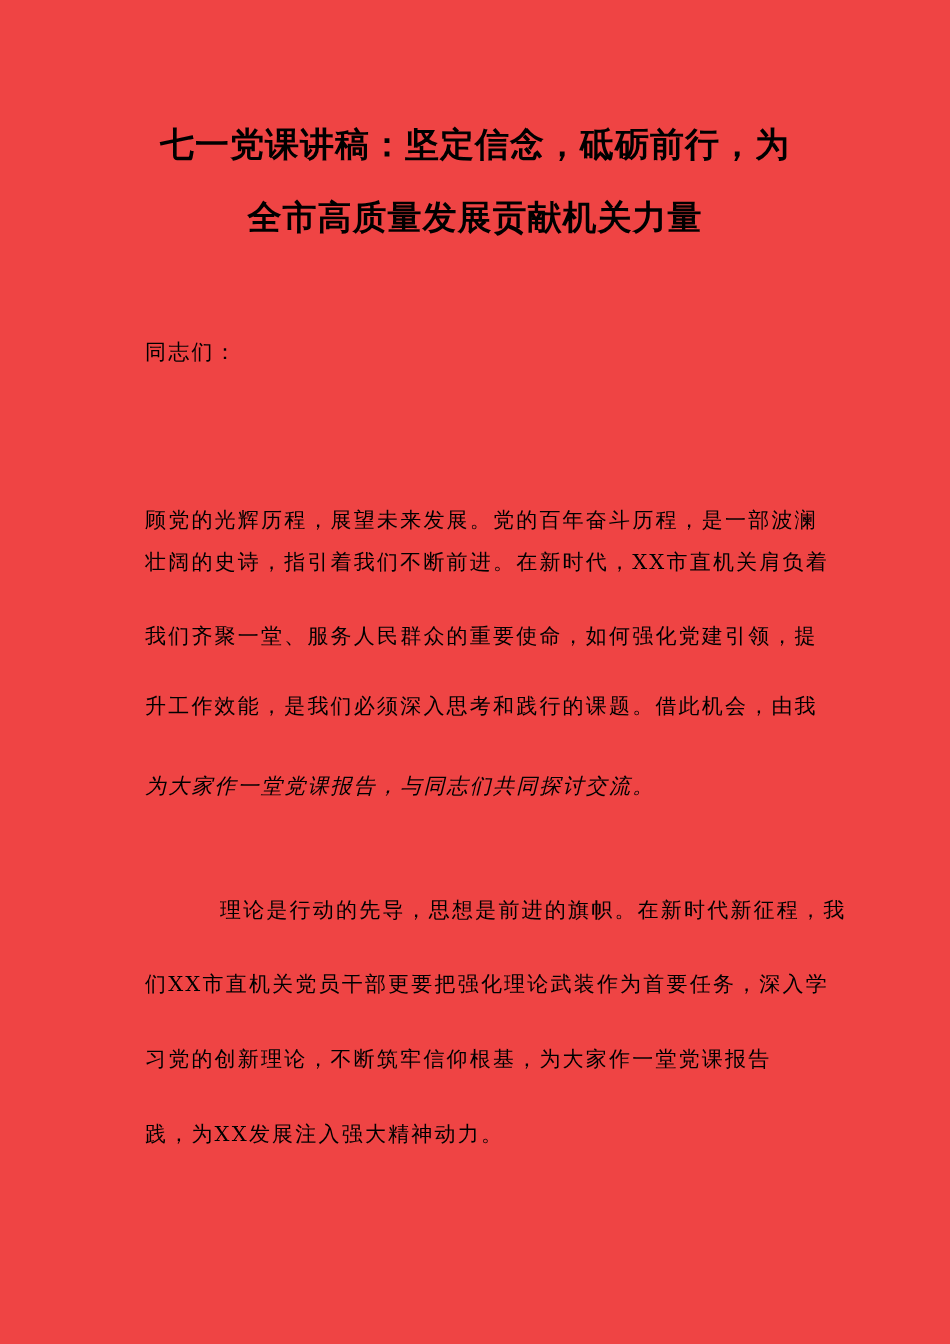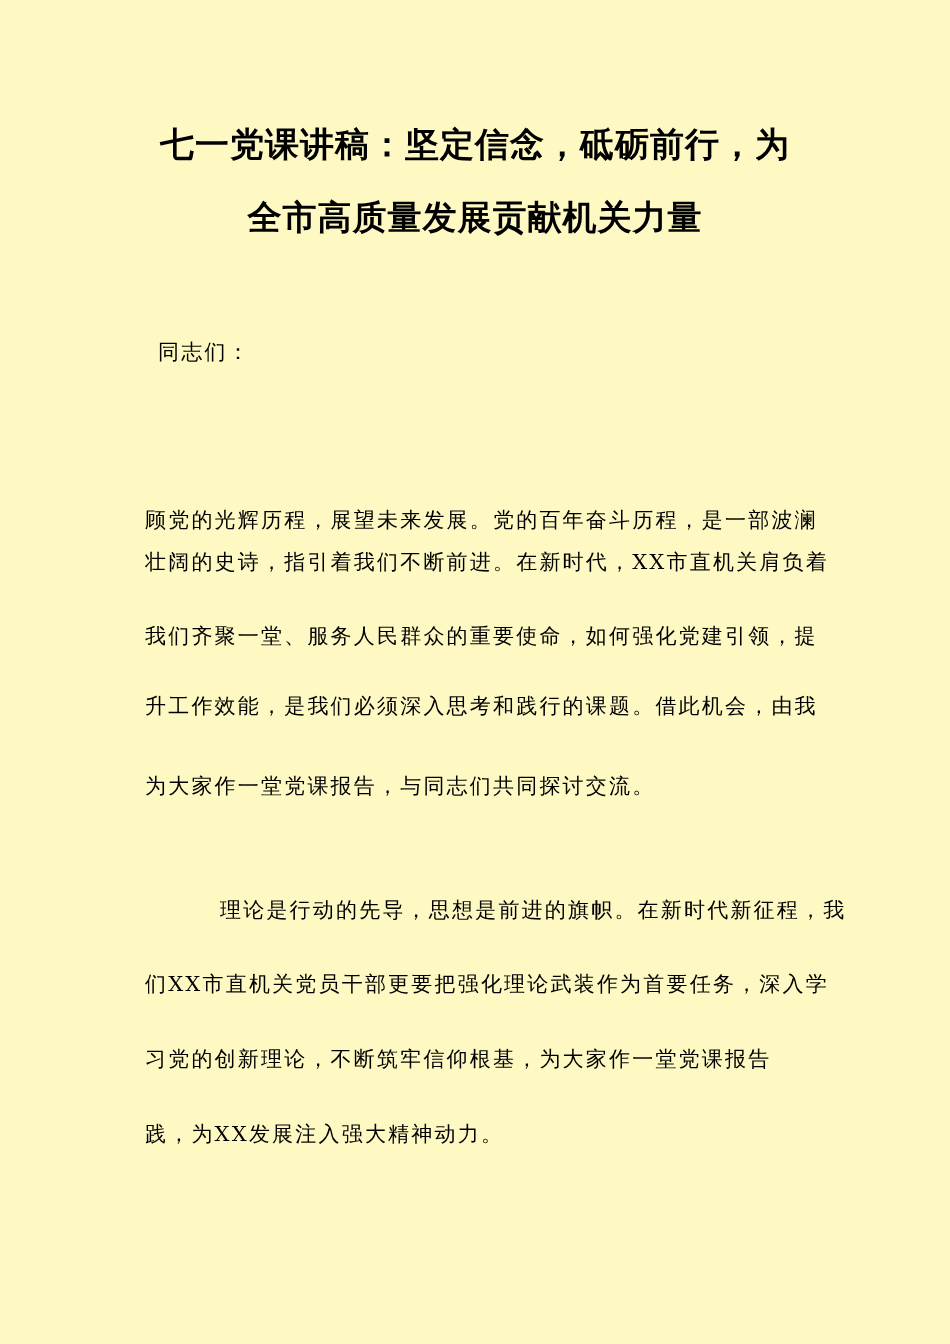--- a/index.html
+++ b/index.html
@@ -14,21 +14,21 @@
       overflow: hidden;
       color: #000000;
       font-family: "DejaVu Serif", "Liberation Serif", serif;
     }
     .page {
       position: absolute;
       left: 0;
       top: 0;
       width: 950px;
       height: 1344px;
-      background: #fef9c3;
+      background: #ef4444;
     }
     .title {
       position: absolute;
       left: 130px;
       width: 690px;
       text-align: center;
       font-family: "DejaVu Sans", "Liberation Sans", sans-serif;
       font-weight: bold;
       font-size: 34px;
       line-height: 40px;
@@ -49,27 +49,27 @@
     .indent { left: 185px; }
   </style>
 </head>
 <body>
 
 <div class="page">
 
   <div class="title l1">七一党课讲稿：坚定信念，砥砺前行，为</div>
   <div class="title l2">全市高质量发展贡献机关力量</div>
 
-  <div class="line" style="top:338px;margin-left:13px;">同志们：</div>
+  <div class="line" style="top:338px;">同志们：</div>
 
   <div class="line" style="top:474px;margin-top:32px;">顾党的光辉历程，展望未来发展。党的百年奋斗历程，是一部波澜</div>
   <div class="line" style="top:548px;">壮阔的史诗，指引着我们不断前进。在新时代，XX市直机关肩负着</div>
   <div class="line" style="top:622px;">我们齐聚一堂、服务人民群众的重要使命，如何强化党建引领，提</div>
   <div class="line" style="top:692px;text-align:center;">升工作效能，是我们必须深入思考和践行的课题。借此机会，由我</div>
-  <div class="line" style="top:772px;">为大家作一堂党课报告，与同志们共同探讨交流。</div>
+  <div class="line" style="top:772px;font-style:italic;">为大家作一堂党课报告，与同志们共同探讨交流。</div>
 
 
   <div class="line indent" style="top:896px;margin-left:35px;">理论是行动的先导，思想是前进的旗帜。在新时代新征程，我</div>
   <div class="line" style="top:970px;">们XX市直机关党员干部更要把强化理论武装作为首要任务，深入学</div>
   <div class="line" style="top:1045px;">习党的创新理论，不断筑牢信仰根基，为大家作一堂党课报告</div>
   <div class="line" style="top:1120px;">践，为XX发展注入强大精神动力。</div>
 
 </div>
 
 </body></html>

